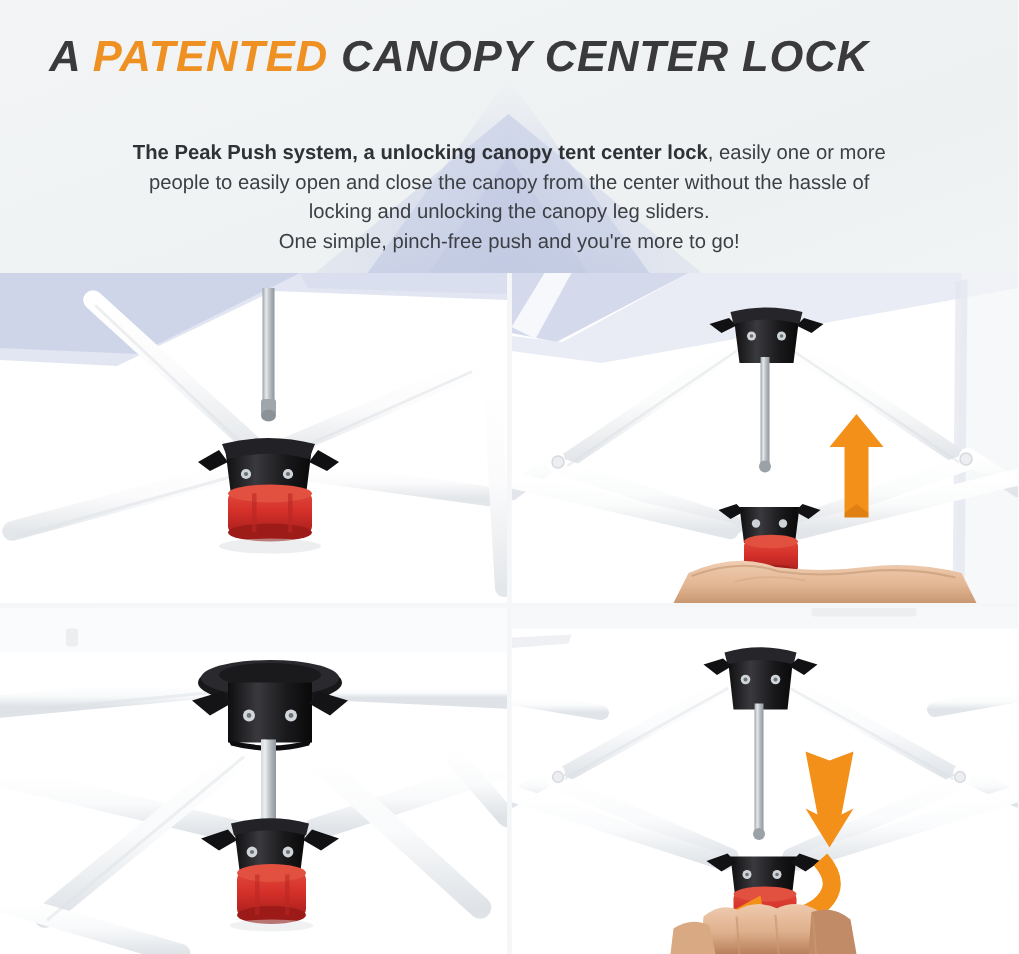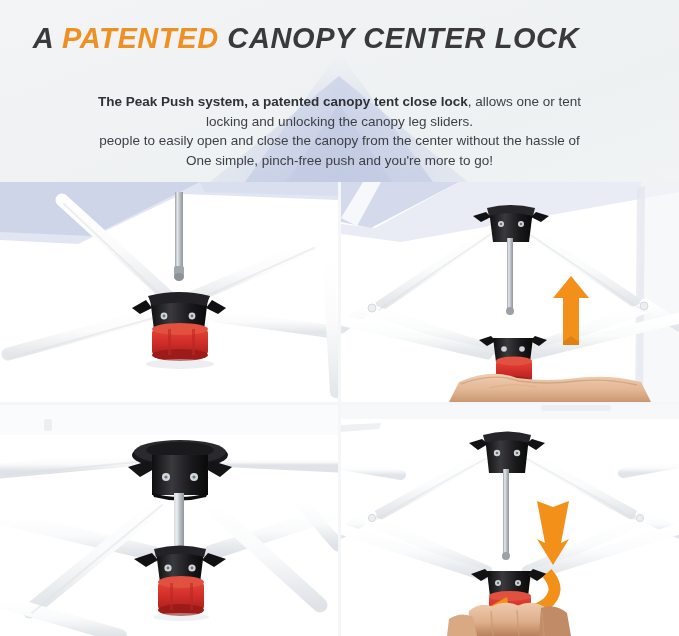--- a/index.html
+++ b/index.html
@@ -129,23 +129,23 @@
         <polygon points="339,76 210,182 468,182" fill="url(#peakGrad2)" opacity="0.8"></polygon>
         <polygon points="339,104 286,182 392,182" fill="#c0c8e2" opacity="0.5"></polygon>
       </svg>
     </div>
 
     <div class="title-wrap">
       <div class="title-line"><span>A </span><span class="hl">PATENTED</span><span> CANOPY CENTER LOCK</span></div>
     </div>
 
     <div class="body-wrap">
-      <div class="body-line"><span class="b">The Peak Push system, a patented canopy tent close lock</span><span>, allows one or tent</span></div>
+      <div class="body-line"><span class="b">The Peak Push system, a unlocking canopy tent center lock</span><span>, easily one or more</span></div>
+      <div class="body-line">people to easily open and close the canopy from the center without the hassle of</div>
       <div class="body-line">locking and unlocking the canopy leg sliders.</div>
-      <div class="body-line">people to easily open and close the canopy from the center without the hassle of</div>
       <div class="body-line">One simple, pinch-free push and you're more to go!</div>
     </div>
   </div>
 
   <div id="grid">
 
     <div class="panel p-tl">
       <svg width="338" height="220" viewBox="0 0 338 220">
         <defs>
           <linearGradient id="barTL" x1="0" y1="0" x2="0" y2="1">

